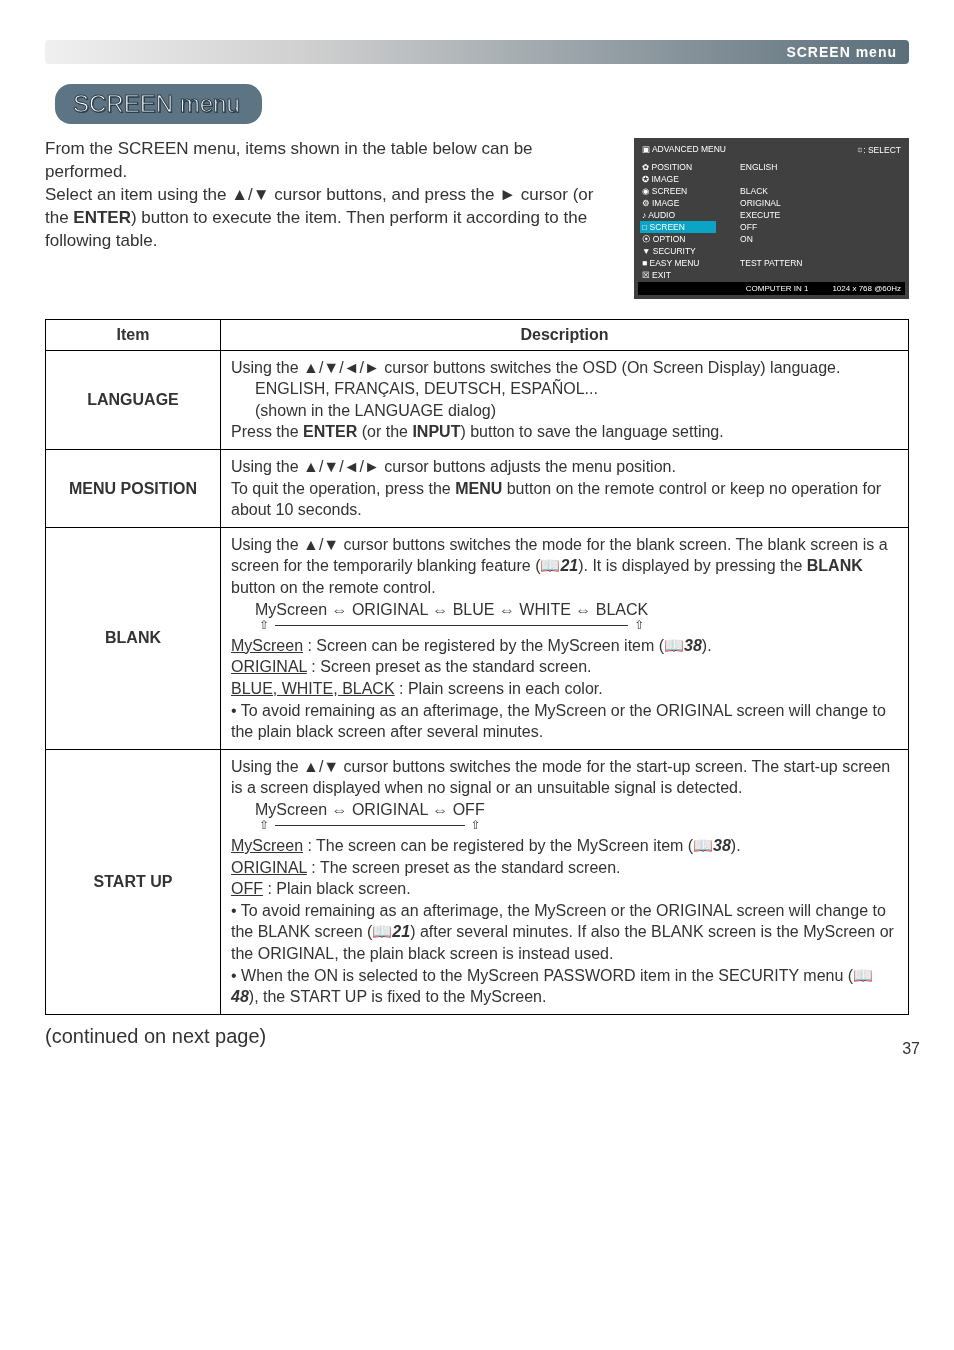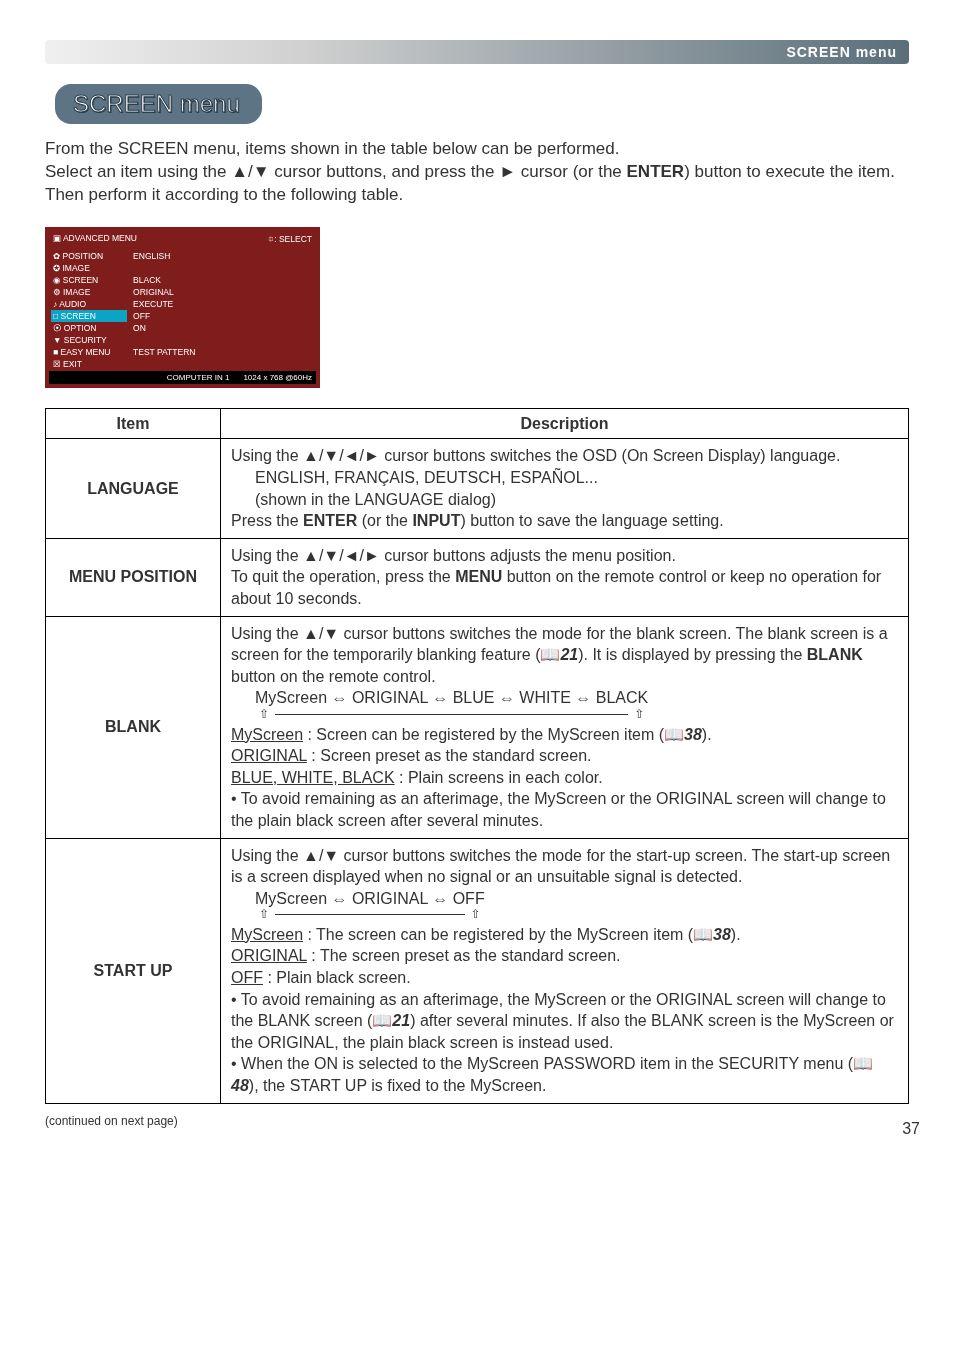--- a/index.html
+++ b/index.html
@@ -45,65 +45,64 @@
     font-size: 24px;
     font-weight: normal;
     -webkit-text-stroke: 1px #2c3e4a;
     text-shadow: 1px 1px 0 #2c3e4a;
   }
   .intro-row {
     display: flex;
     align-items: flex-start;
     gap: 20px;
     margin-bottom: 20px;
-    flex-direction: column;
   }
   .intro-text {
     flex: 1;
     font-size: 17px;
     line-height: 1.35;
     color: #333;
   }
   .menu-img {
     width: 275px;
     flex-shrink: 0;
   }
   .menu-panel {
-    background: #7f1d1d;
+    background: #404040;
     color: #fff;
     font-size: 8.5px;
     padding: 4px;
     font-family: Arial, sans-serif;
   }
   .menu-header {
     display: flex;
     justify-content: space-between;
     padding: 2px 4px;
     font-size: 8.5px;
   }
   .menu-body {
     display: flex;
   }
   .menu-col {
     padding: 1px 2px;
   }
   .menu-col.left { width: 30%; }
   .menu-col.mid { width: 38%; }
-  .menu-col.right { width: 32%; }
+  .menu-col.right { width: 32%; margin-left: 18px; }
   .menu-row {
     padding: 1px 2px;
     white-space: nowrap;
   }
   .menu-row.hl {
     background: #0ba4c4;
   }
   .menu-footer {
     display: flex;
     justify-content: flex-end;
-    gap: 14px;
+    gap: 24px;
     background:#000;
     padding: 2px 4px;
     font-size: 8px;
   }
   table.main {
     width: 100%;
     border-collapse: collapse;
     margin-bottom: 10px;
   }
   table.main th, table.main td {
@@ -141,21 +140,21 @@
   }
   .cycle-arrows {
     display:flex;
     justify-content:space-between;
     font-size:12px;
     line-height:10px;
     margin: 0 4px;
   }
   .ul { text-decoration: underline; }
   .continued {
-    font-size: 12px;
+    font-size: 20px;
     color: #333;
   }
   .page-num {
     position: absolute;
     bottom: 20px;
     right: 34px;
     font-size: 16px;
   }
 </style>
 </head>

